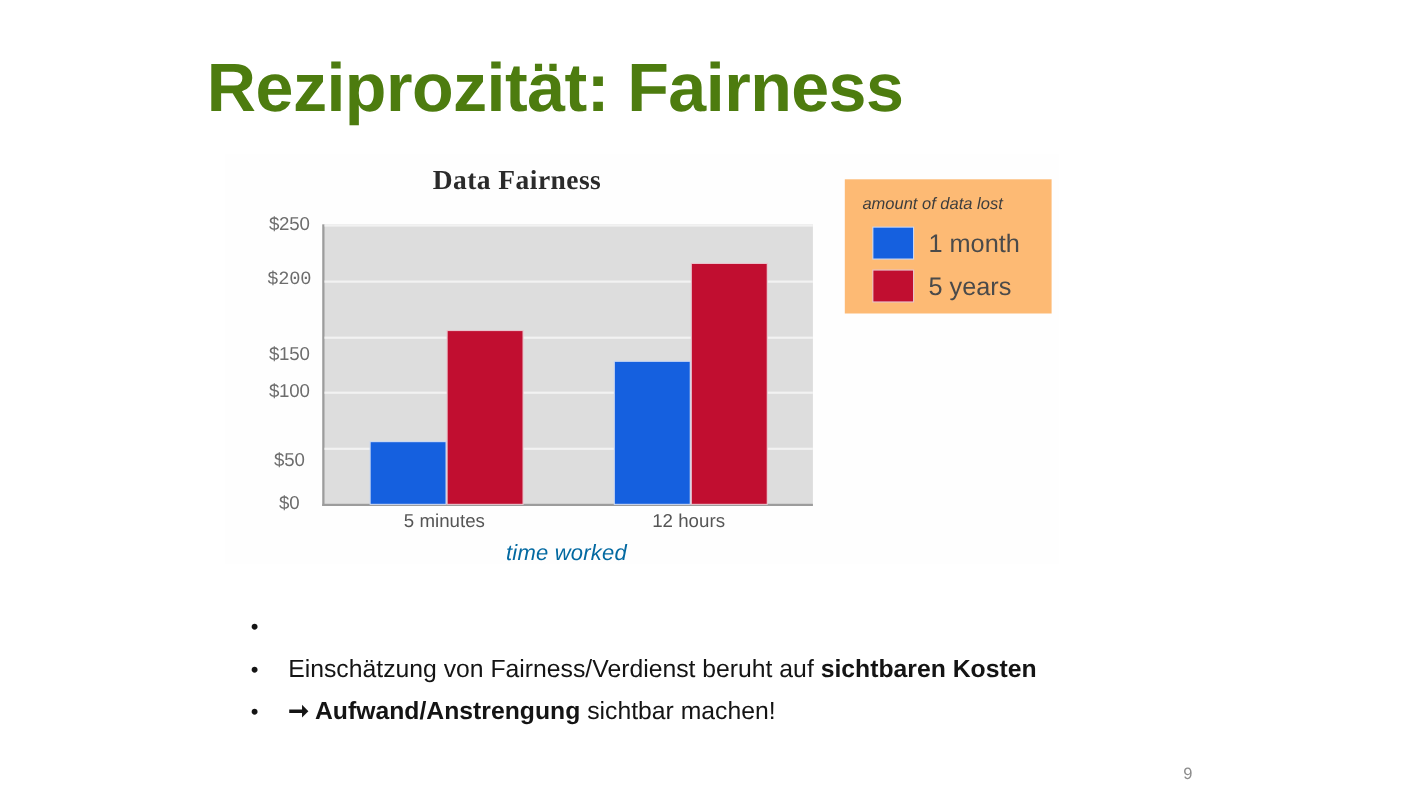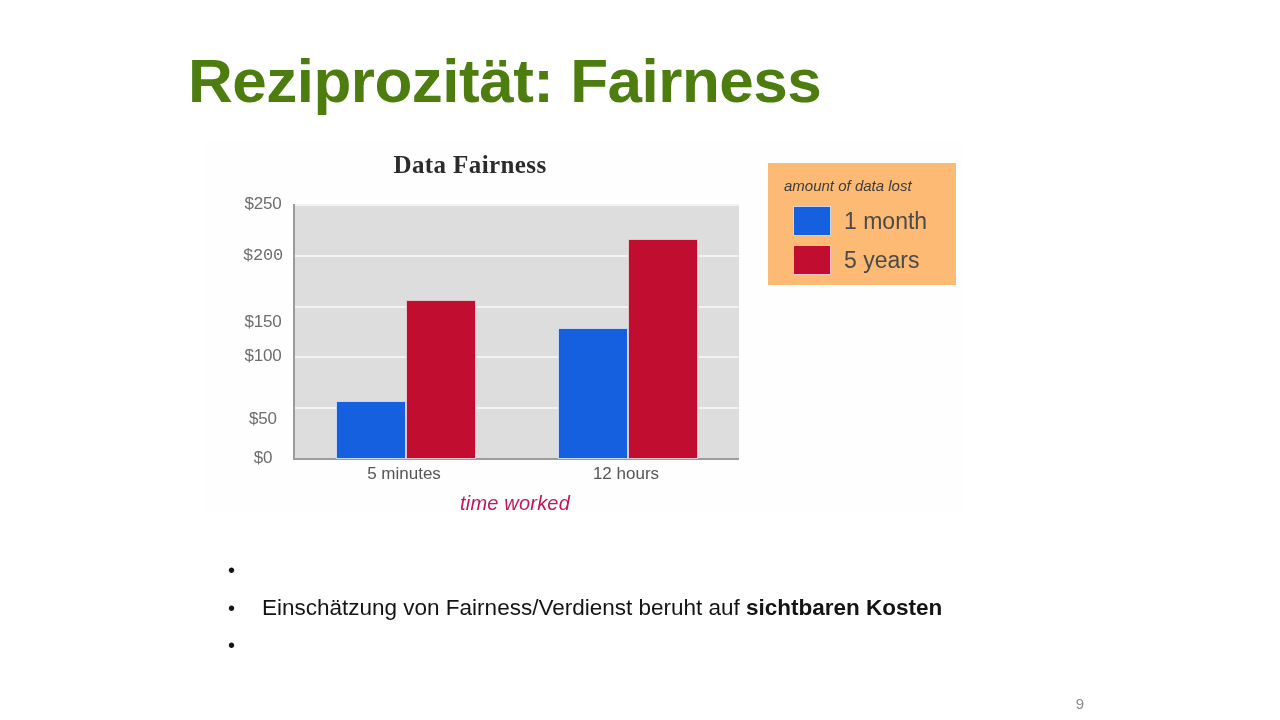--- a/index.html
+++ b/index.html
@@ -108,21 +108,21 @@
     white-space: nowrap;
   }
   #x-axis-title {
     position: absolute;
     left: 88px;
     top: 352px;
     width: 444px;
     text-align: center;
     font-size: 20px;
     font-style: italic;
-    color: #be185d;
+    color: #0369a1;
     letter-spacing: 0.2px;
   }
 
   
   #chart-legend {
     position: absolute;
     left: 563px;
     top: 23px;
     width: 188px;
     height: 122px;
@@ -239,16 +239,17 @@
 <div id="bullet-list">
     <div class="bullet-item">
       <span class="bullet-marker">•</span>
     </div>
     <div class="bullet-item">
       <span class="bullet-marker">•</span>
       <span class="bullet-text">Einschätzung von Fairness/Verdienst beruht auf <strong>sichtbaren Kosten</strong></span>
     </div>
     <div class="bullet-item">
       <span class="bullet-marker">•</span>
+      <span class="bullet-text"><strong>➞ Aufwand/Anstrengung</strong> sichtbar machen!</span>
     </div>
   </div>
 
 <div id="slide-number">9</div>
 
 </body></html>

